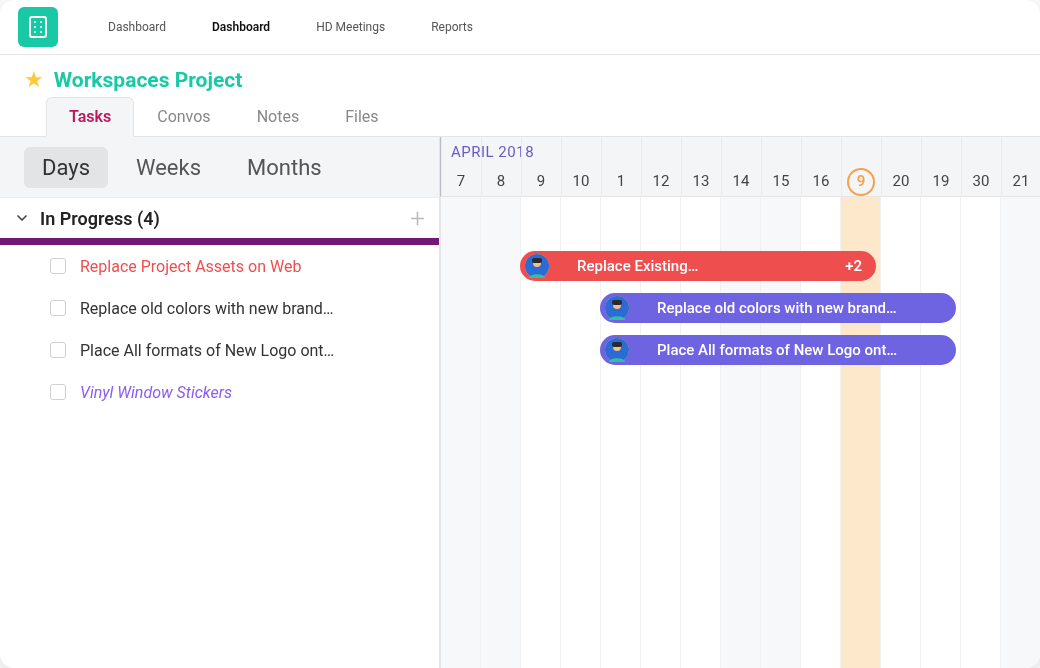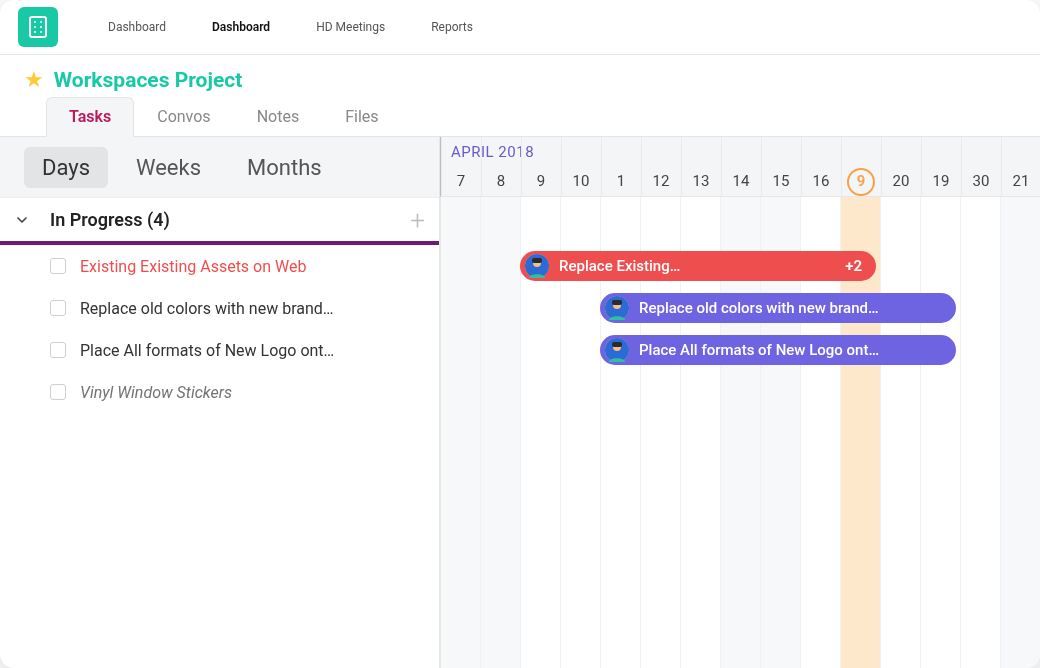--- a/index.html
+++ b/index.html
@@ -102,22 +102,22 @@
     cursor: pointer;
     border-radius: 6px;
   }
   .view-btn.active { background: #e2e4e5; color: #333; }
 
   .group-header {
     height: 48px;
     display: flex; align-items: center;
     padding: 0 14px 0 12px;
     border-top: 1px solid #eee;
-    border-bottom: 4px solid #701a75;
-    gap: 18px;
+    border-bottom: 7px solid #701a75;
+    gap: 8px;
   }
   .chevron {
     width: 20px; height: 20px;
     display: flex; align-items: center; justify-content: center;
     color: #444;
   }
   .group-title { font-size: 18px; font-weight: 600; color: #222; flex: 1; }
   .plus-btn { color: #bbb; font-size: 26px; font-weight: 300; cursor: pointer; line-height: 1; }
 
   .task-row {
@@ -131,21 +131,21 @@
     border: 1.5px solid #d0d0d0;
     border-radius: 3px;
     flex: none;
   }
   .task-label {
     font-size: 16px;
     color: #333;
     white-space: nowrap; overflow: hidden; text-overflow: ellipsis;
   }
   .task-label.overdue { color: #ef4e4e; }
-  .task-label.pending { color: #737373; font-style: italic; }
+  .task-label.pending { color: #8b5cf6; font-style: italic; }
 
   
   .right-pane {
     flex: 1;
     position: relative;
     overflow: hidden;
   }
   .timeline-header {
     height: 60px;
     background: #f3f5f6;
@@ -216,21 +216,21 @@
   .bar {
     position: absolute;
     height: 30px;
     border-radius: 15px;
     display: flex; align-items: center;
     color: #fff;
     font-size: 15px;
     font-weight: 500;
     padding-left: 5px;
     padding-right: 14px;
-    gap: 10px;
+    gap: 28px;
     overflow: hidden;
   }
   .bar .avatar {
     width: 24px; height: 24px; border-radius: 50%;
     flex: none;
     background: #e8c07a;
     display:flex; align-items:center; justify-content:center;
     position: relative;
   }
   .bar .avatar svg { display:block; }
@@ -289,21 +289,21 @@
           <svg width="16" height="16" viewBox="0 0 24 24" fill="none" stroke="currentColor" stroke-width="2.5" stroke-linecap="round" stroke-linejoin="round">
               <polyline points="6 9 12 15 18 9"></polyline>
             </svg>
         </span>
         <span class="group-title">In Progress (4)</span>
         <span class="plus-btn">+</span>
       </div>
 
       <div class="task-row">
         <span class="checkbox"></span>
-        <span class="task-label overdue">Existing Existing Assets on Web</span>
+        <span class="task-label overdue">Replace Project Assets on Web</span>
       </div>
       <div class="task-row">
         <span class="checkbox"></span>
         <span class="task-label">Replace old colors with new brand…</span>
       </div>
       <div class="task-row">
         <span class="checkbox"></span>
         <span class="task-label">Place All formats of New Logo ont…</span>
       </div>
       <div class="task-row">

